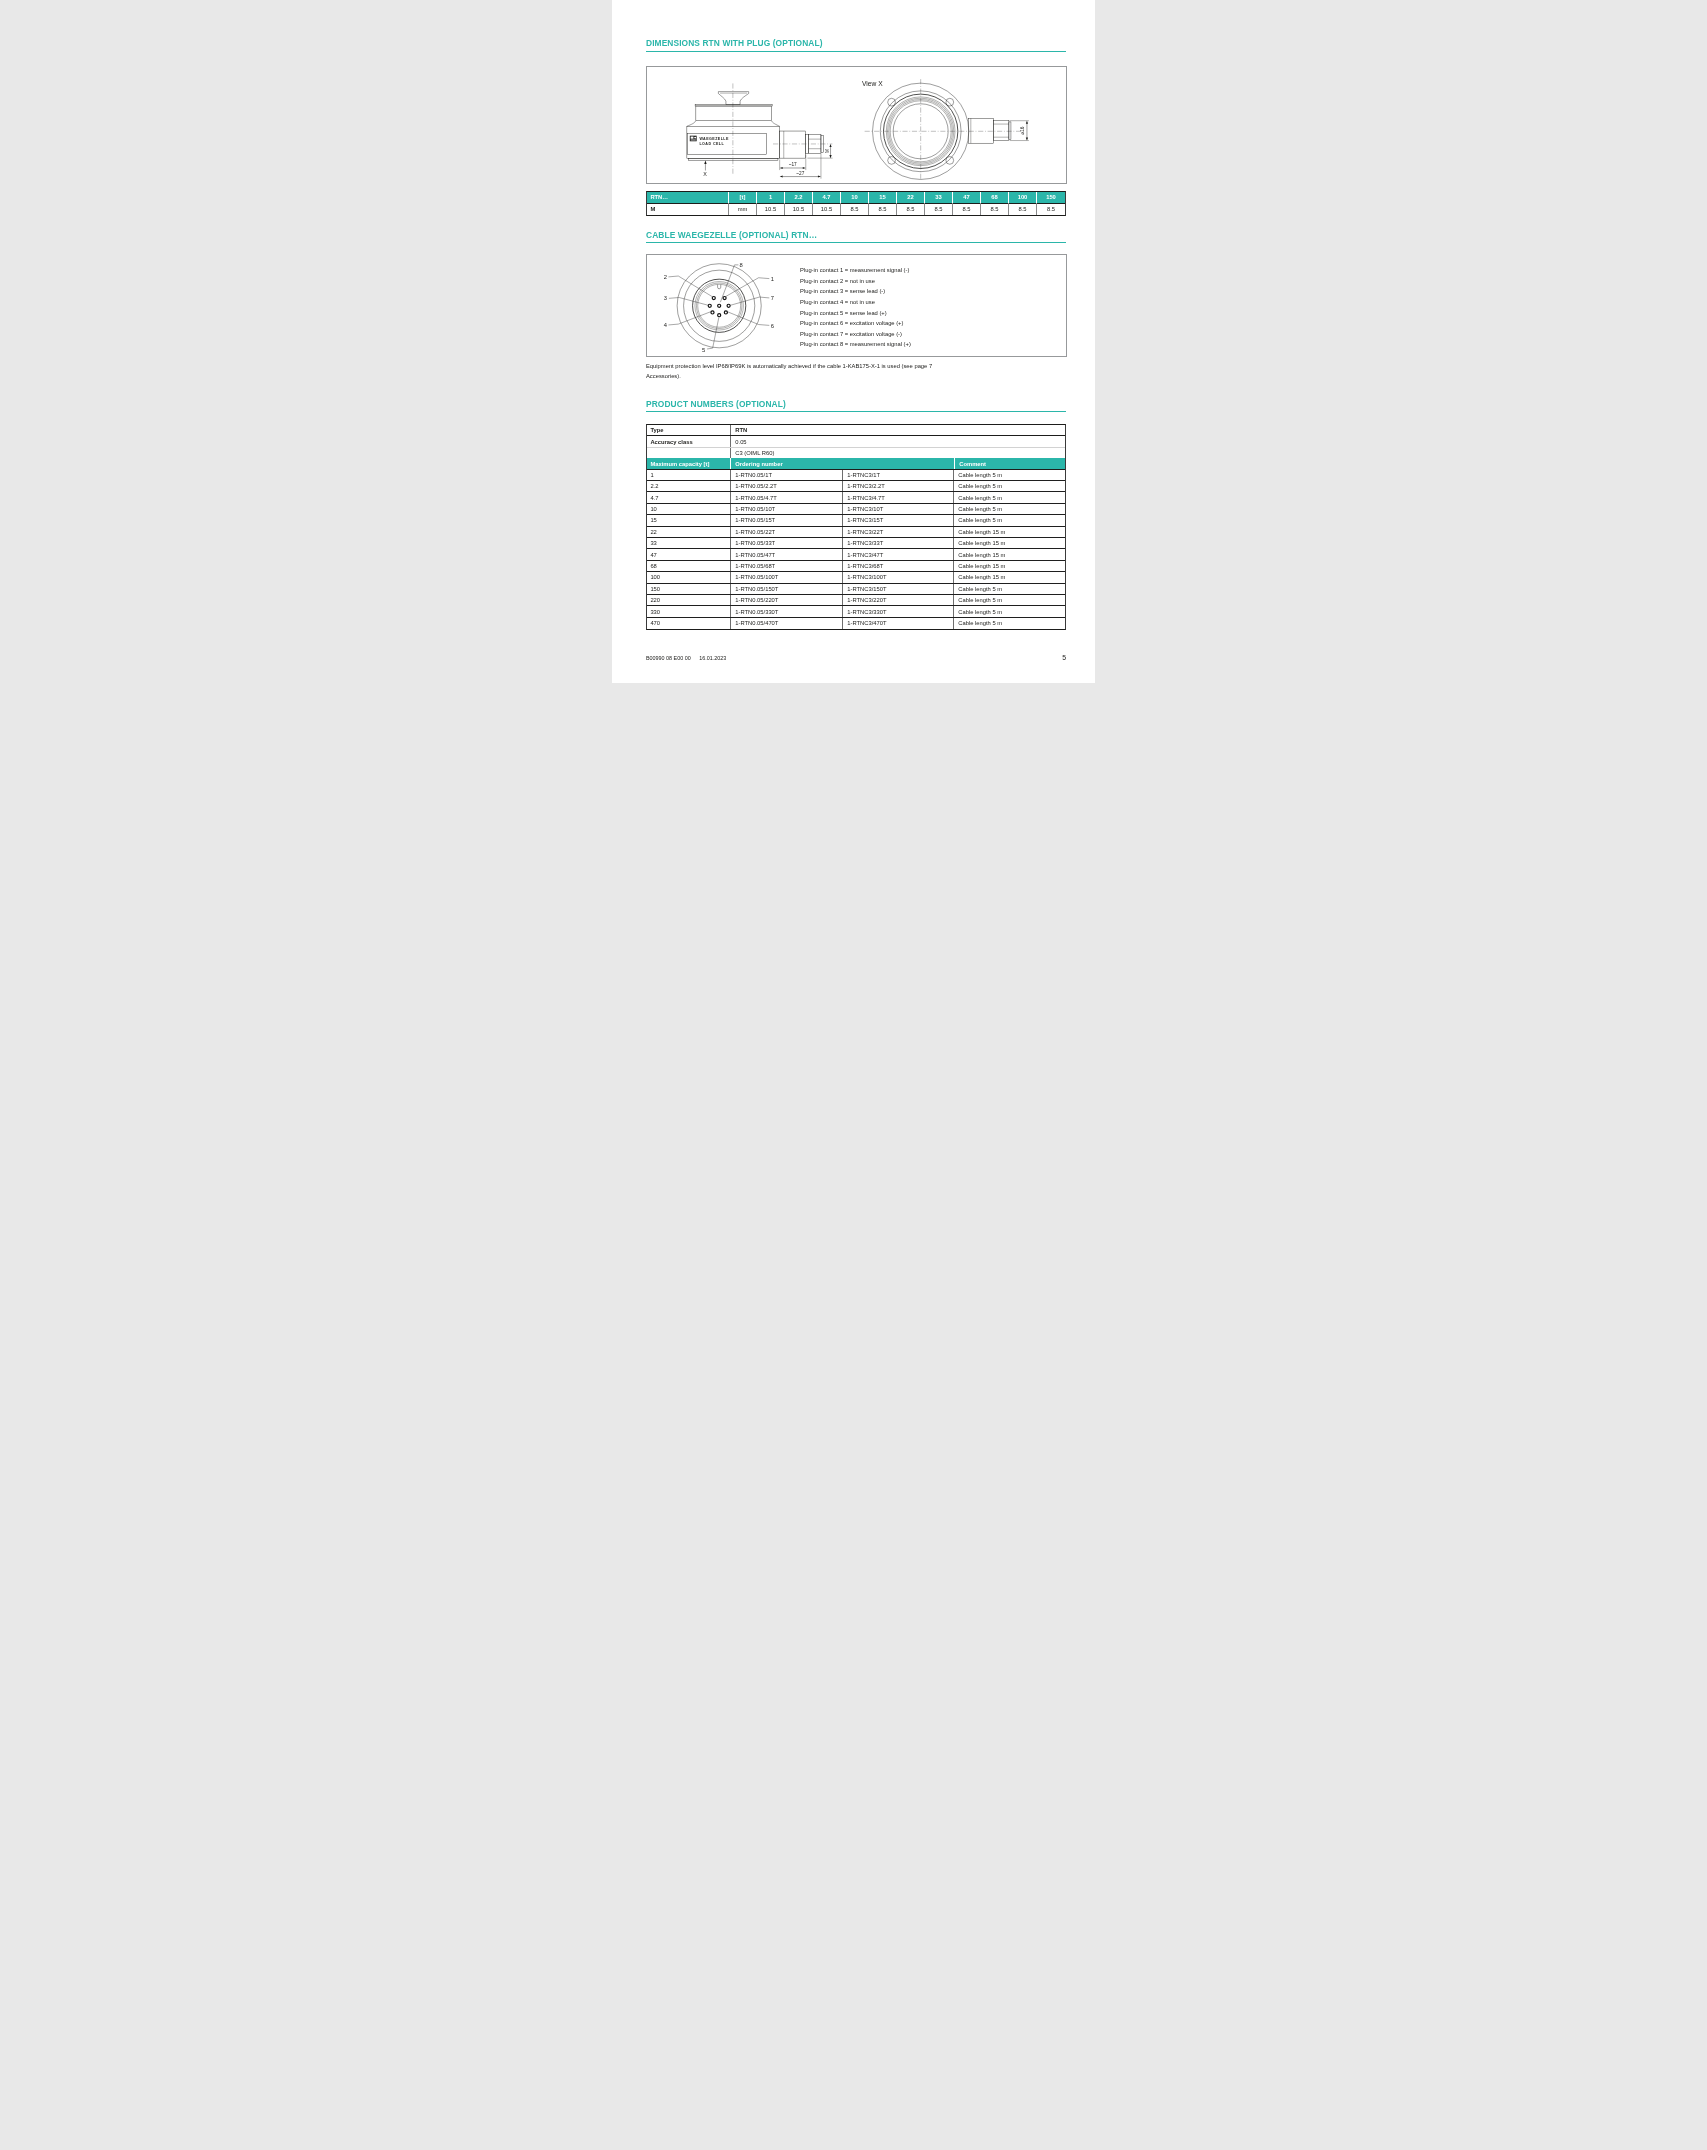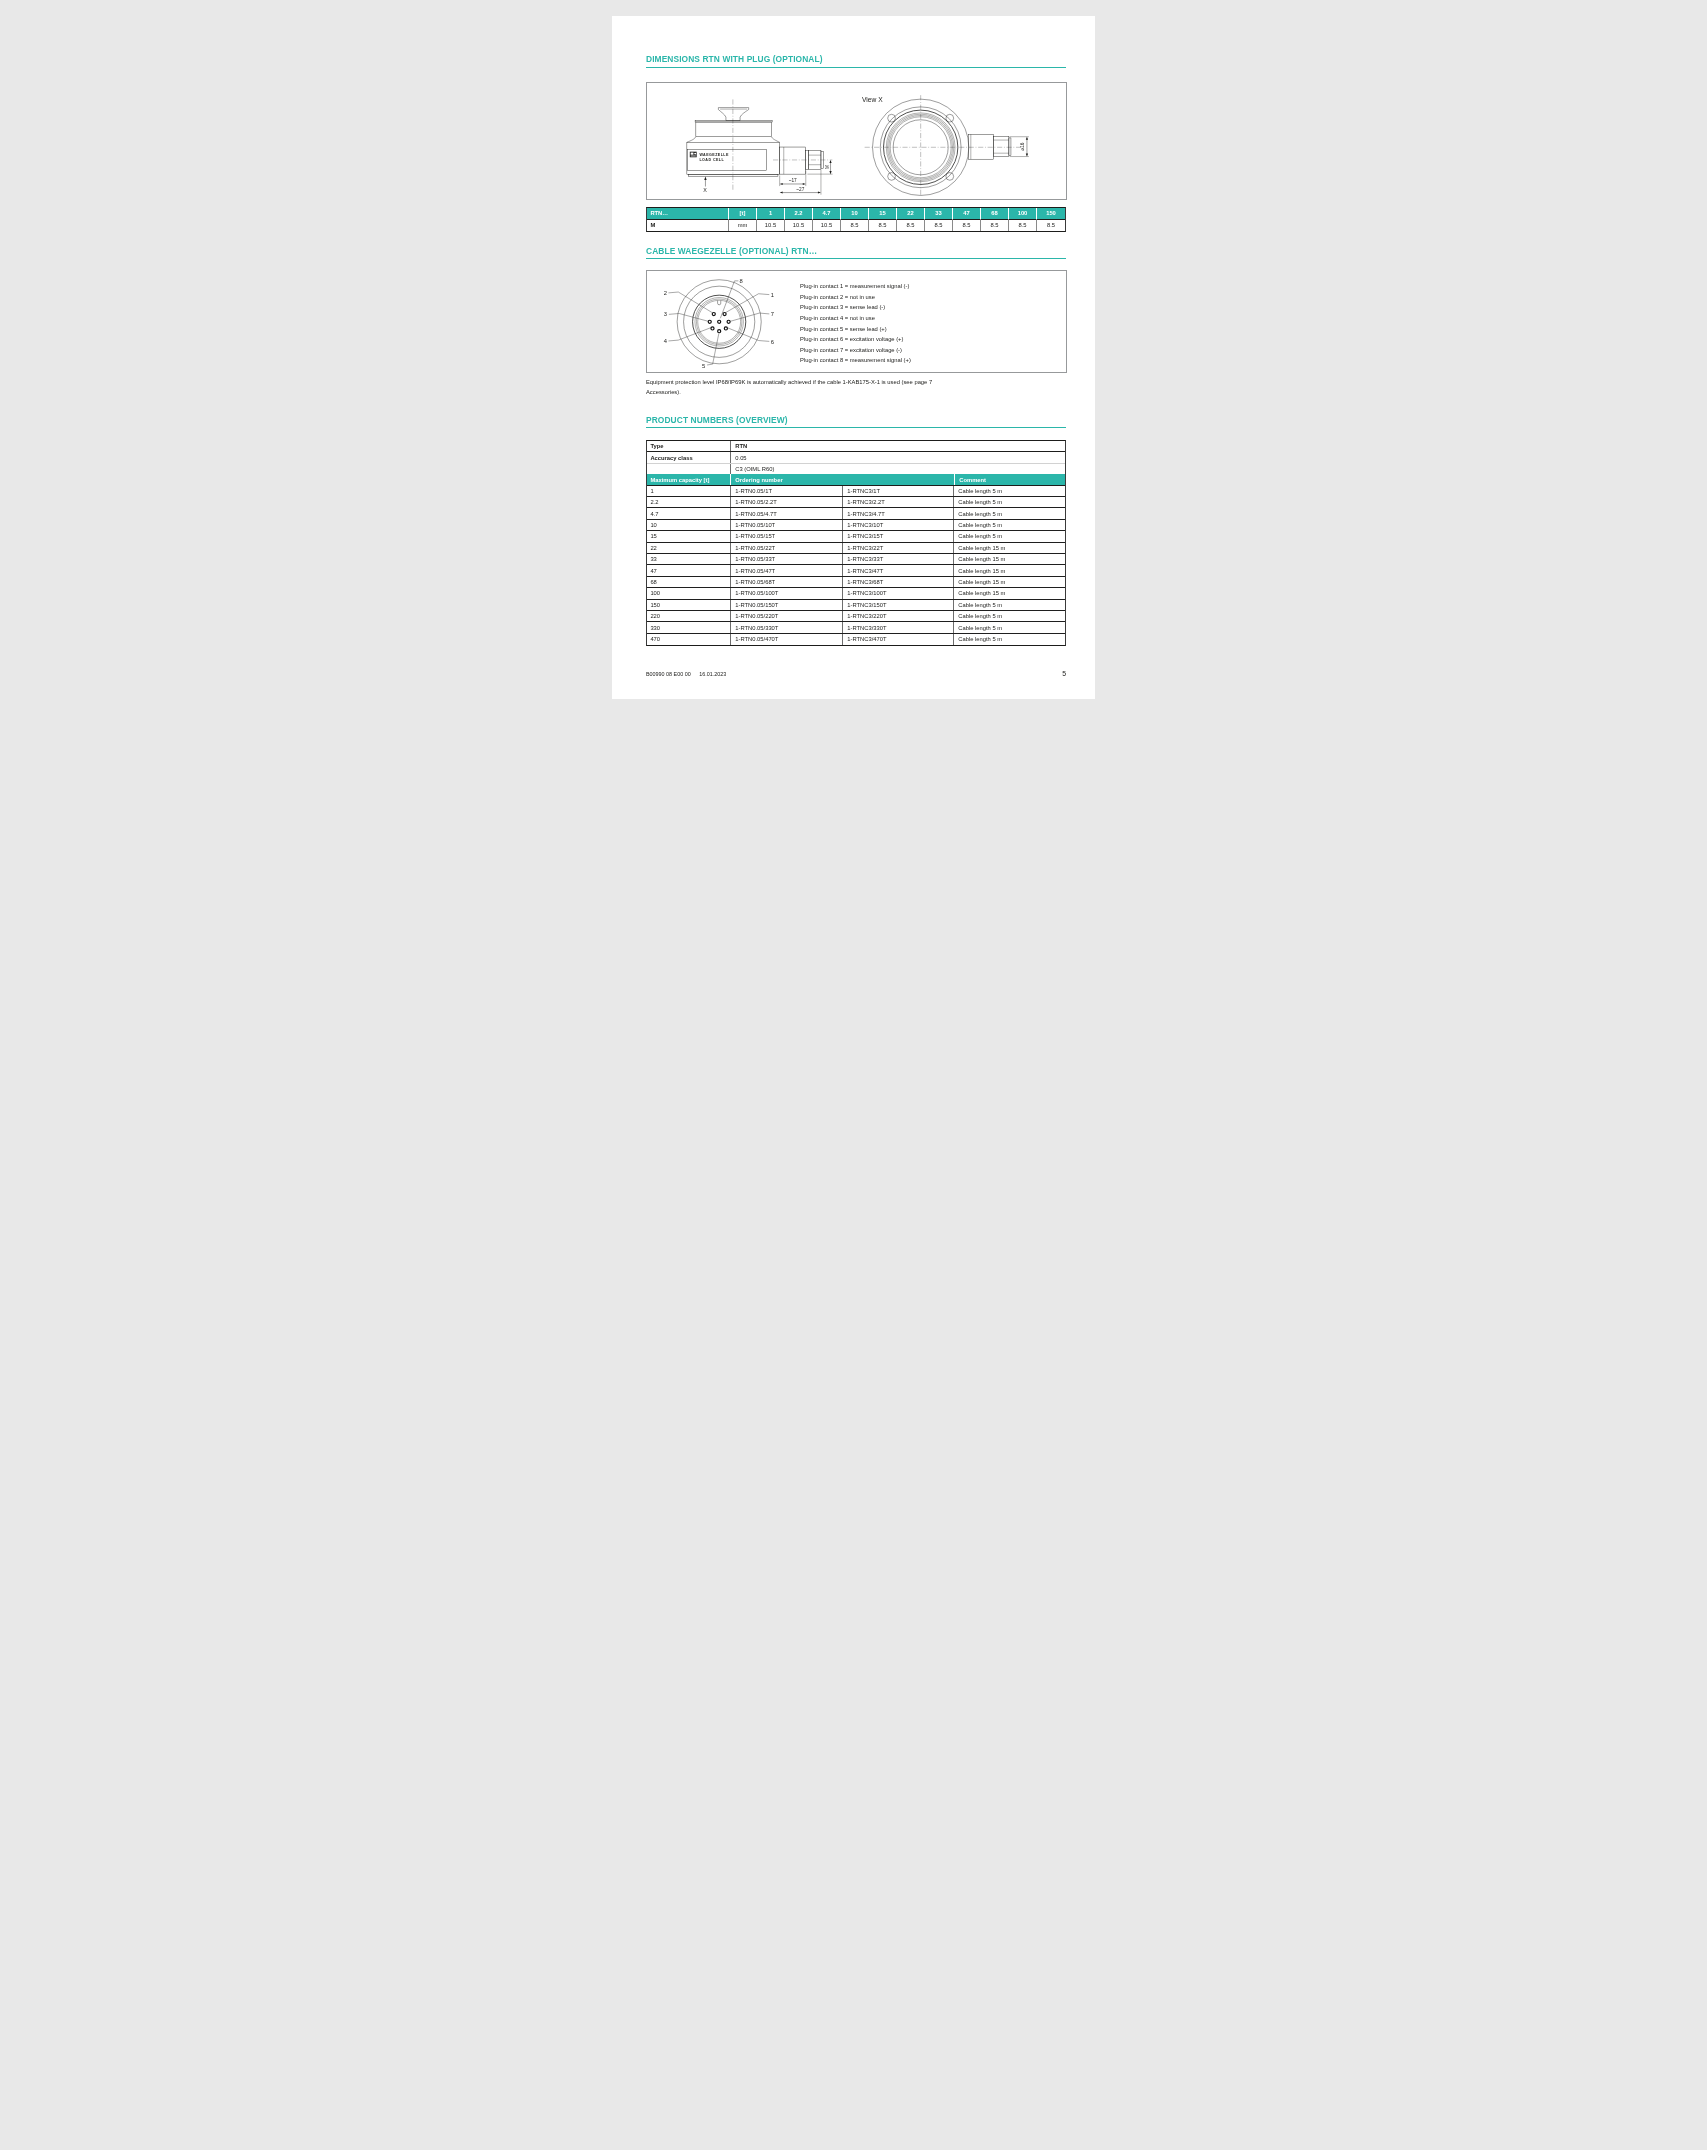--- a/index.html
+++ b/index.html
@@ -1,17 +1,17 @@
 <!DOCTYPE html>
 <html style="font-size:6.9px"><head>
 <meta charset="utf-8">
 <style>
   html,body{margin:0;padding:0;background:#e8e8e8;}
   .page{
-    position:relative;width:483px;height:683px;margin:16px auto;background:#ffffff;
+    position:relative;width:483px;height:683px;margin:0 auto;background:#ffffff;
     font-family:"Liberation Sans","DejaVu Sans",sans-serif;color:#1d1d1b;overflow:hidden;
   }
   
   .section-title{position:absolute;left:34px;width:420px;font-size:8.4px;font-weight:700;
     letter-spacing:0.1px;color:#2bb6aa;white-space:nowrap;}
   .rule{position:absolute;left:34px;width:420px;height:1.3px;background:#2bb6aa;}
   
   .draw-box{position:absolute;left:34px;width:419px;background:#fff;border:0.4px solid #97999b;}
   
   .dims-table{position:absolute;left:34px;width:420px;box-sizing:border-box;
@@ -257,21 +257,21 @@
         <div class="contact-line">Plug-in contact 5 = sense lead (+)</div>
         <div class="contact-line">Plug-in contact 6 = excitation voltage (+)</div>
         <div class="contact-line">Plug-in contact 7 = excitation voltage (-)</div>
         <div class="contact-line">Plug-in contact 8 = measurement signal (+)</div>
       </div>
   </div>
 
   <div class="note" style="top:361px">Equipment protection level IP68/IP69K is automatically achieved if the cable 1-KAB175-X-1 is used (see page 7
 Accessories).</div>
 
-  <div class="section-title" style="top:399px">PRODUCT NUMBERS (OVERVIEW)</div>
+  <div class="section-title" style="top:399px">PRODUCT NUMBERS (OPTIONAL)</div>
   <div class="rule" style="top:411px"></div>
 
   <div class="product-table" style="top:424px">
     <div class="pt-row r-type">
       <div class="pt-cell first">Type</div>
       <div class="pt-cell">RTN</div>
     </div>
     <div class="pt-row r-acc">
       <div class="pt-cell first">Accuracy class</div>
       <div class="pt-cell">0.05</div>

